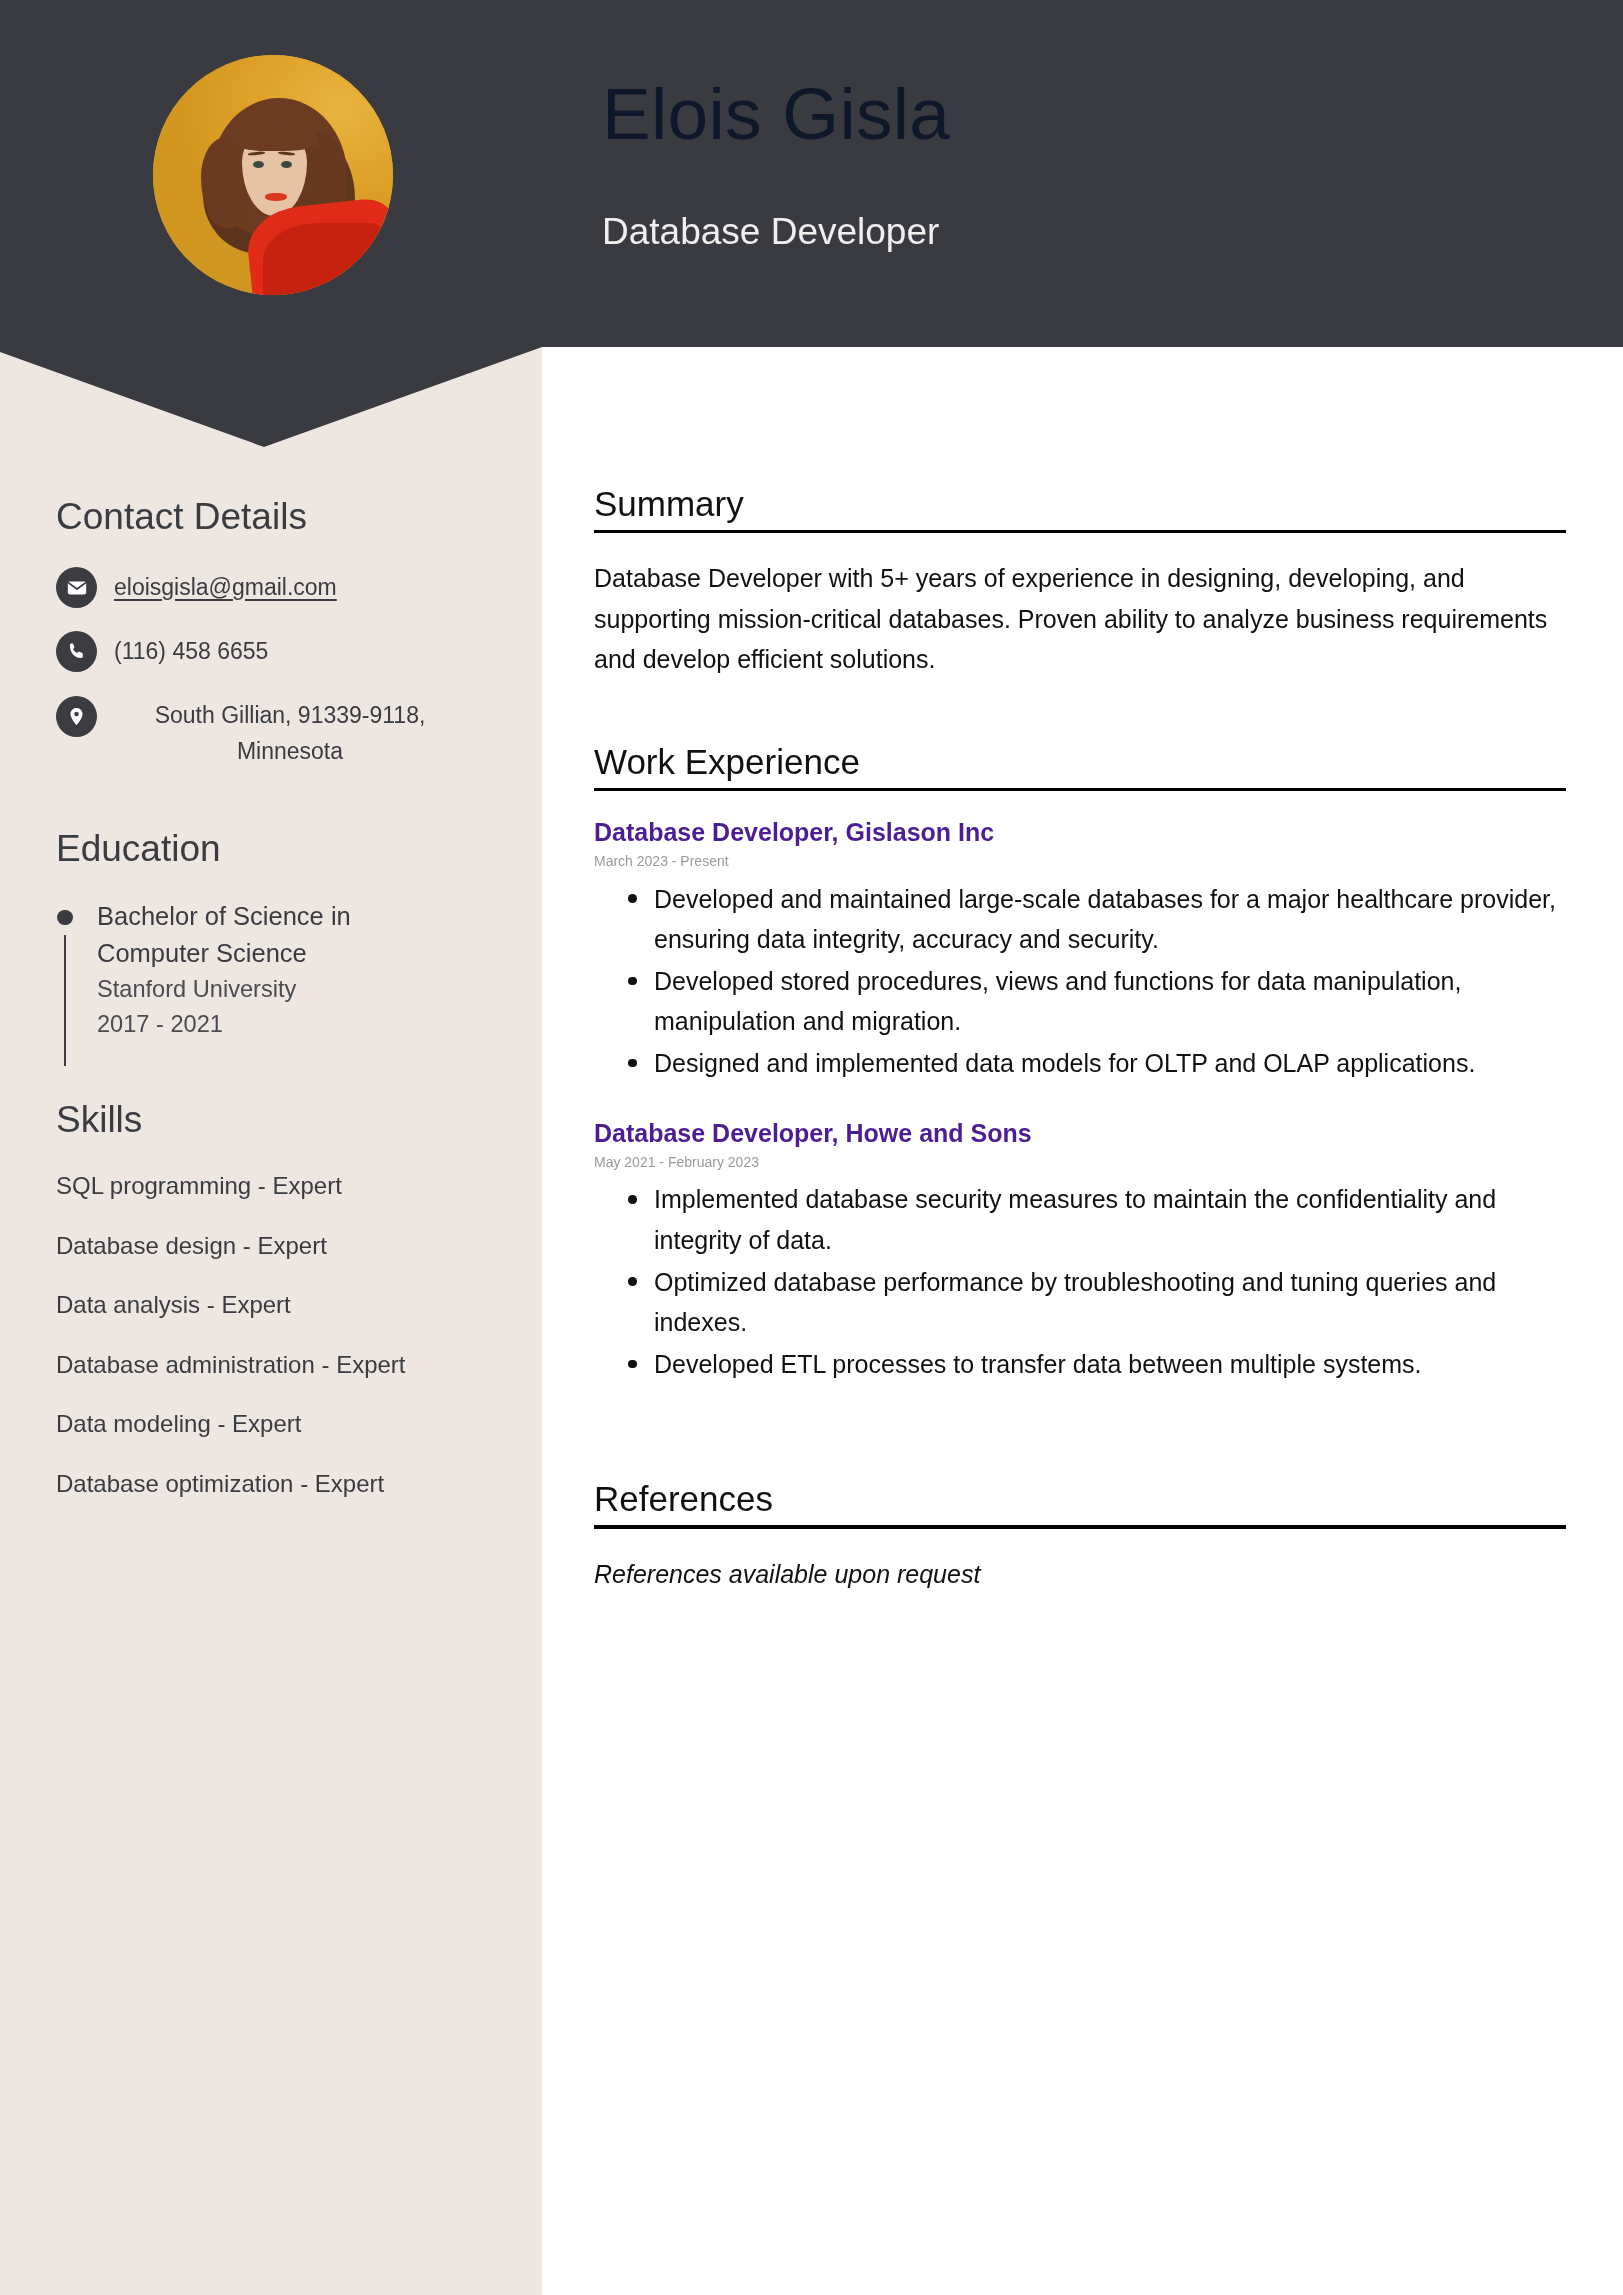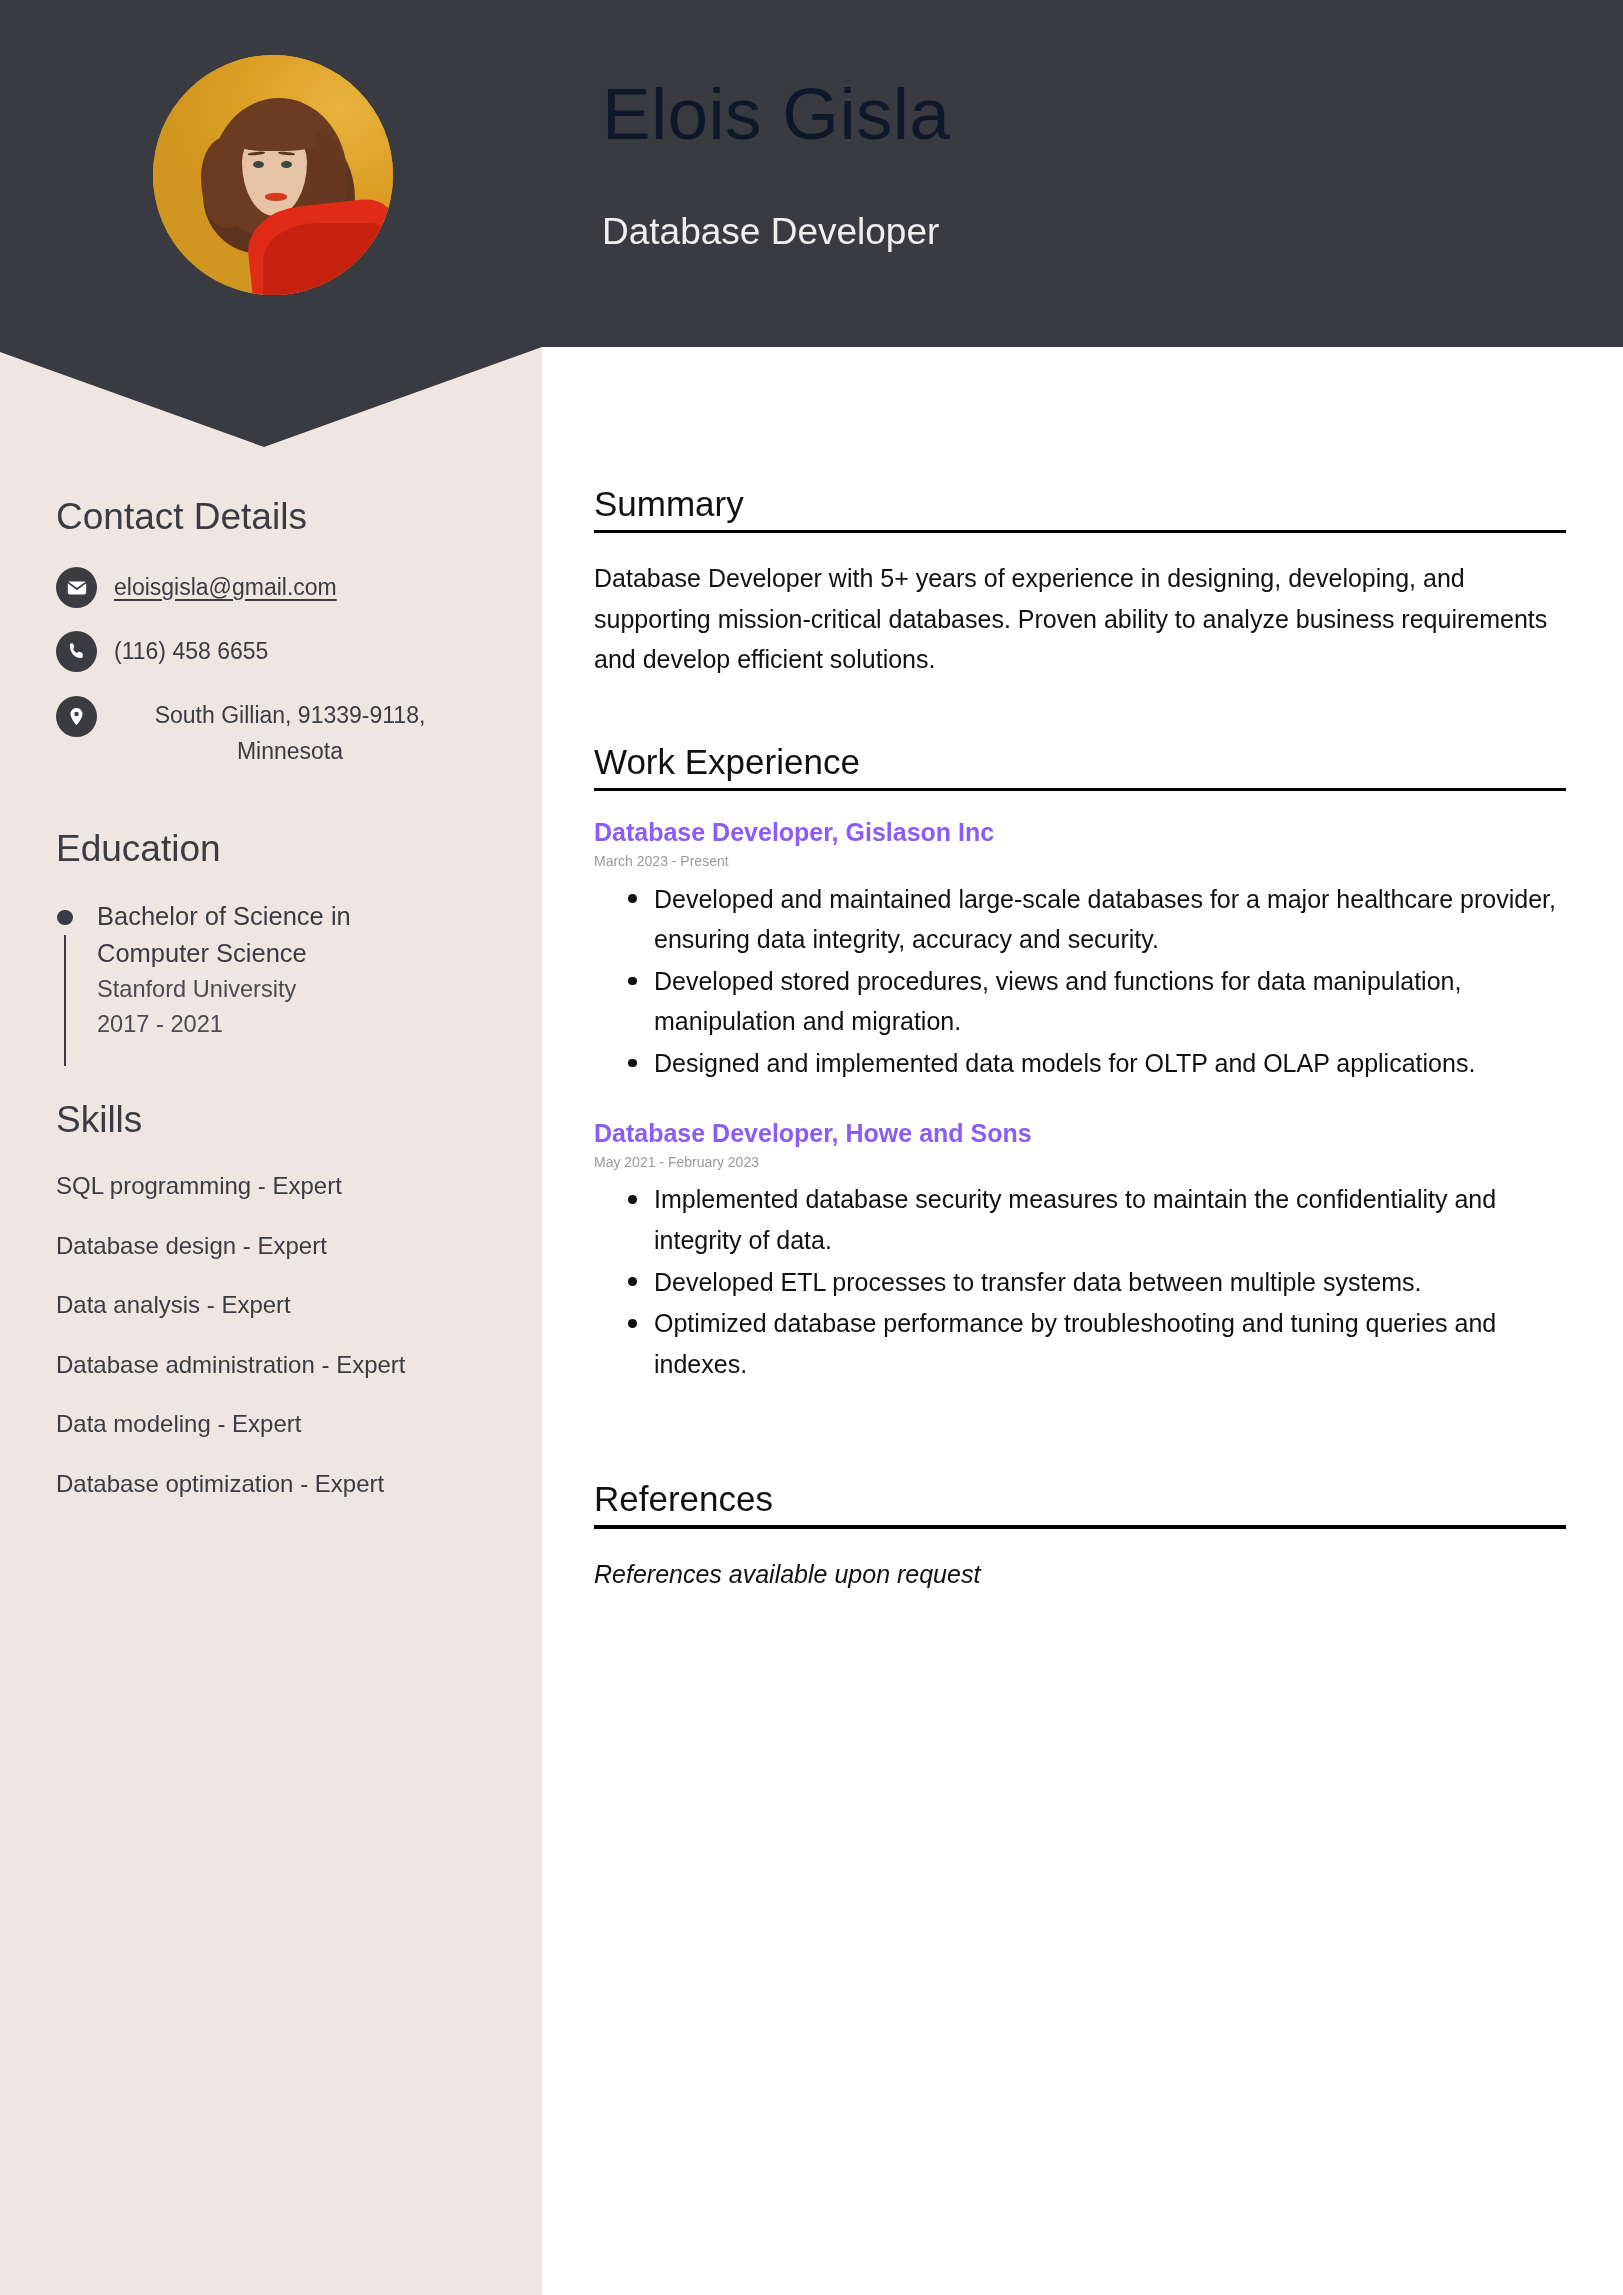--- a/index.html
+++ b/index.html
@@ -305,21 +305,21 @@
     font-size: 25px;
     line-height: 1.62;
     color: #111111;
     margin: 0;
   }
   .section-gap { height: 63px; }
 
   .job-heading {
     font-size: 25px;
     font-weight: 700;
-    color: #8b5cf6;
+    color: #4c1d95;
     margin: 0 0 3.9px 0;
     line-height: 1.3;
   }
   .job-dates {
     font-size: 14px;
     color: #9A9A9A;
     margin: 0 0 7.9px 0;
     line-height: 1.3;
   }
   .job-bullets {
@@ -455,22 +455,22 @@
         <li>Developed stored procedures, views and functions for data manipulation, manipulation and migration.</li>
         <li>Designed and implemented data models for OLTP and OLAP applications.</li>
       </ul>
     </div>
 
     <div class="job-block">
       <p class="job-heading">Database Developer, Howe and Sons</p>
       <p class="job-dates">May 2021 - February 2023</p>
       <ul class="job-bullets">
         <li>Implemented database security measures to maintain the confidentiality and integrity of data.</li>
+        <li>Optimized database performance by troubleshooting and tuning queries and indexes.</li>
         <li>Developed ETL processes to transfer data between multiple systems.</li>
-        <li>Optimized database performance by troubleshooting and tuning queries and indexes.</li>
       </ul>
     </div>
 
     <div class="section-gap"></div>
 
     <h2 class="main-heading">References</h2>
     <div class="rule"></div>
     <p class="refs-text">References available upon request</p>
   </div>
 

